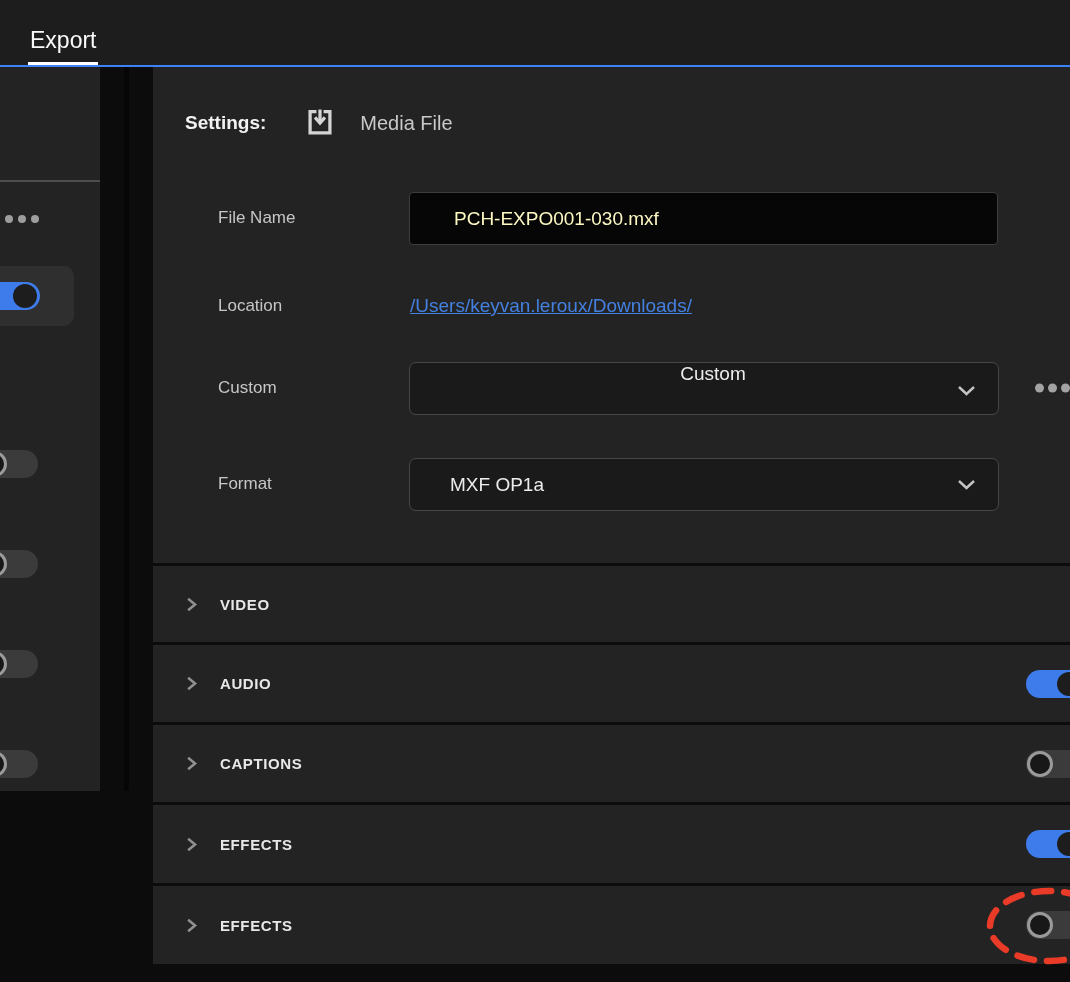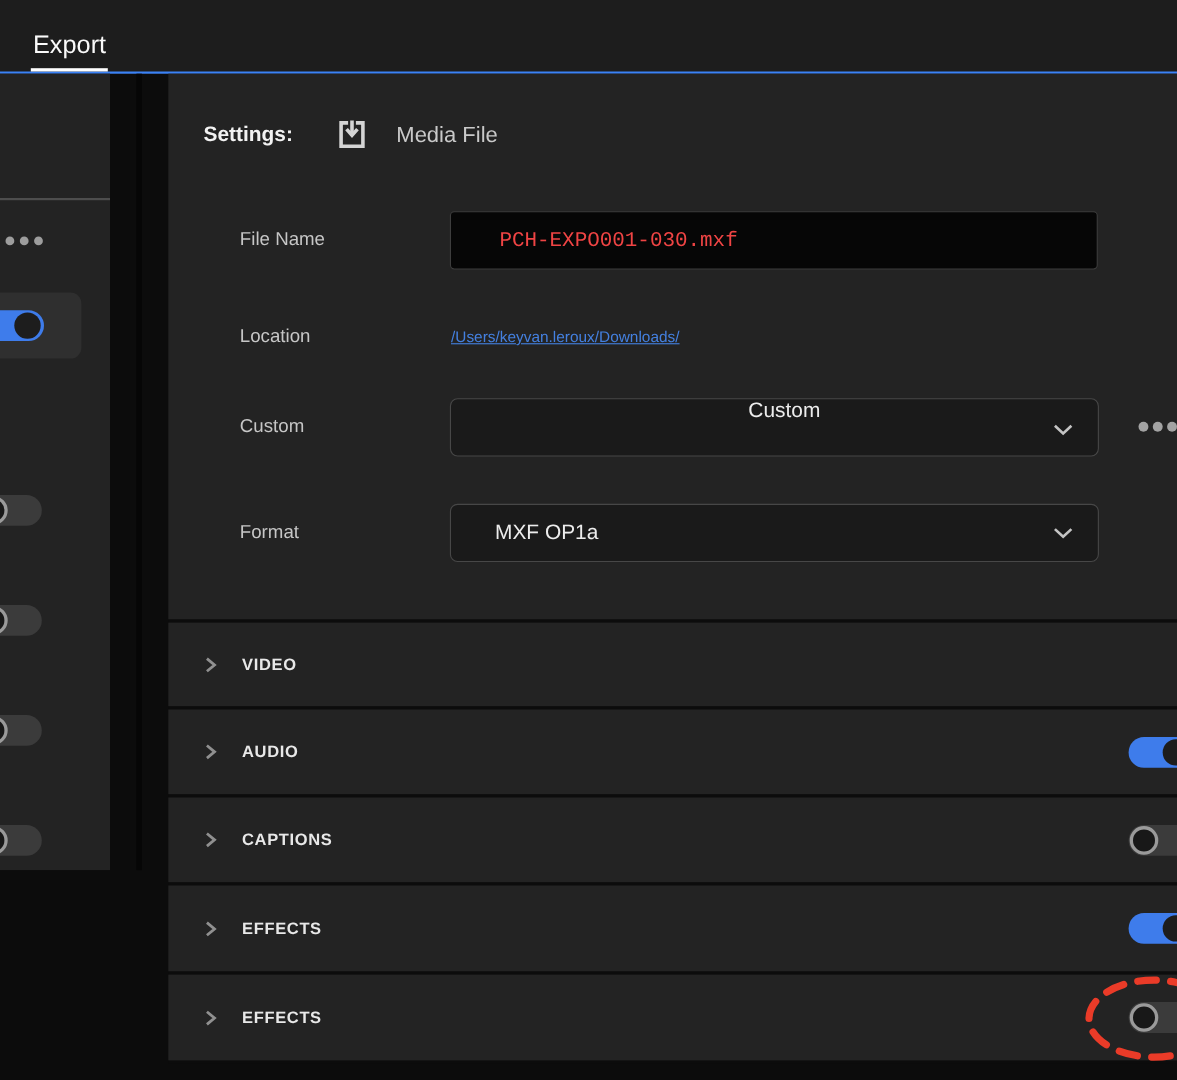--- a/index.html
+++ b/index.html
@@ -38,24 +38,24 @@
   .toggle.t-off .knob{width:20px;height:20px;top:1px;left:1px;border:3px solid #9a9a9a;background:#181818;}
   
   .settings-block{height:496px;background:#232323;position:relative;flex:none;}
   .gap{height:3px;background:#0c0c0c;flex:none;}
   .settings-header{position:absolute;left:32px;top:39px;display:flex;align-items:center;}
   .settings-title{color:#f2f2f2;font-size:19px;font-weight:bold;}
   .media-icon{margin-left:37px;display:flex;}
   .dest-name{margin-left:23px;color:#c9c9c9;font-size:20px;}
   .f-label{position:absolute;left:65px;transform:translateY(-50%);color:#c6c6c6;font-size:17px;}
   .file-input{position:absolute;left:256px;top:125px;width:589px;height:53px;box-sizing:border-box;
-    background:#060606;border:1.5px solid #3d3d3d;border-radius:4px;color:#ef4444;
-    font-size:19px;padding:0 18px 0 44px;font-family:Liberation Mono, monospace;outline:none;}
+    background:#060606;border:1.5px solid #3d3d3d;border-radius:4px;color:#fef9c3;
+    font-size:19px;padding:0 18px 0 44px;font-family:Liberation Sans, sans-serif;outline:none;}
   .loc-link{position:absolute;left:257px;top:239px;transform:translateY(-50%);
-    color:#4480e0;font-size:14px;text-decoration:underline;cursor:pointer;}
+    color:#4480e0;font-size:19px;text-decoration:underline;cursor:pointer;}
   .dropdown{position:absolute;left:256px;width:590px;height:53px;box-sizing:border-box;
     background:#1a1a1a;border:1.5px solid #474747;border-radius:7px;display:flex;
     align-items:center;padding:0 22px 0 40px;color:#ececec;font-size:19px;cursor:pointer;}
   .dropdown .chev{margin-left:auto;display:flex;}
   .dd-preset{top:295px;flex-direction:column;}
   .dd-format{top:391px;}
   .more-dots{position:absolute;left:878px;top:321px;transform:translateY(-50%);
     display:flex;gap:4px;cursor:pointer;padding:4px;}
   .more-dots span{width:9px;height:9px;border-radius:50%;background:#a3a3a3;}
   

